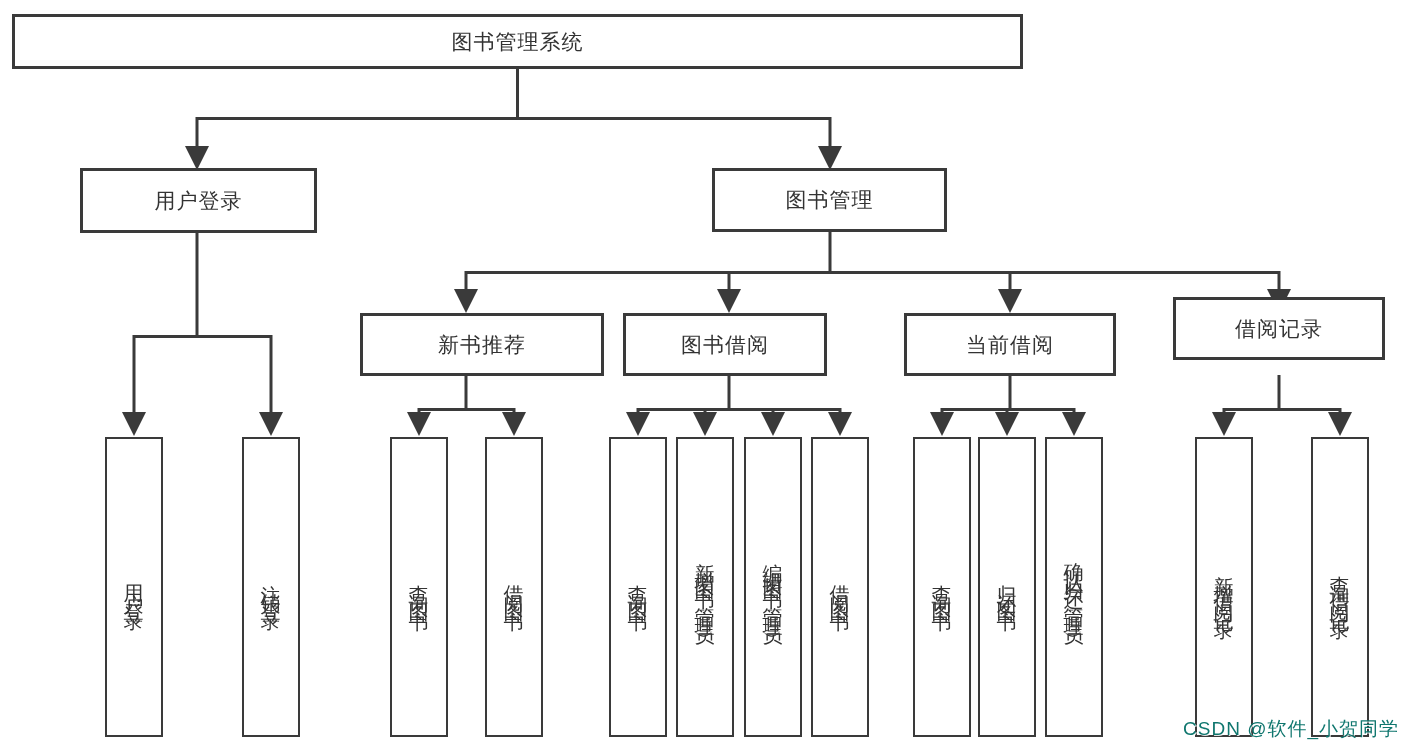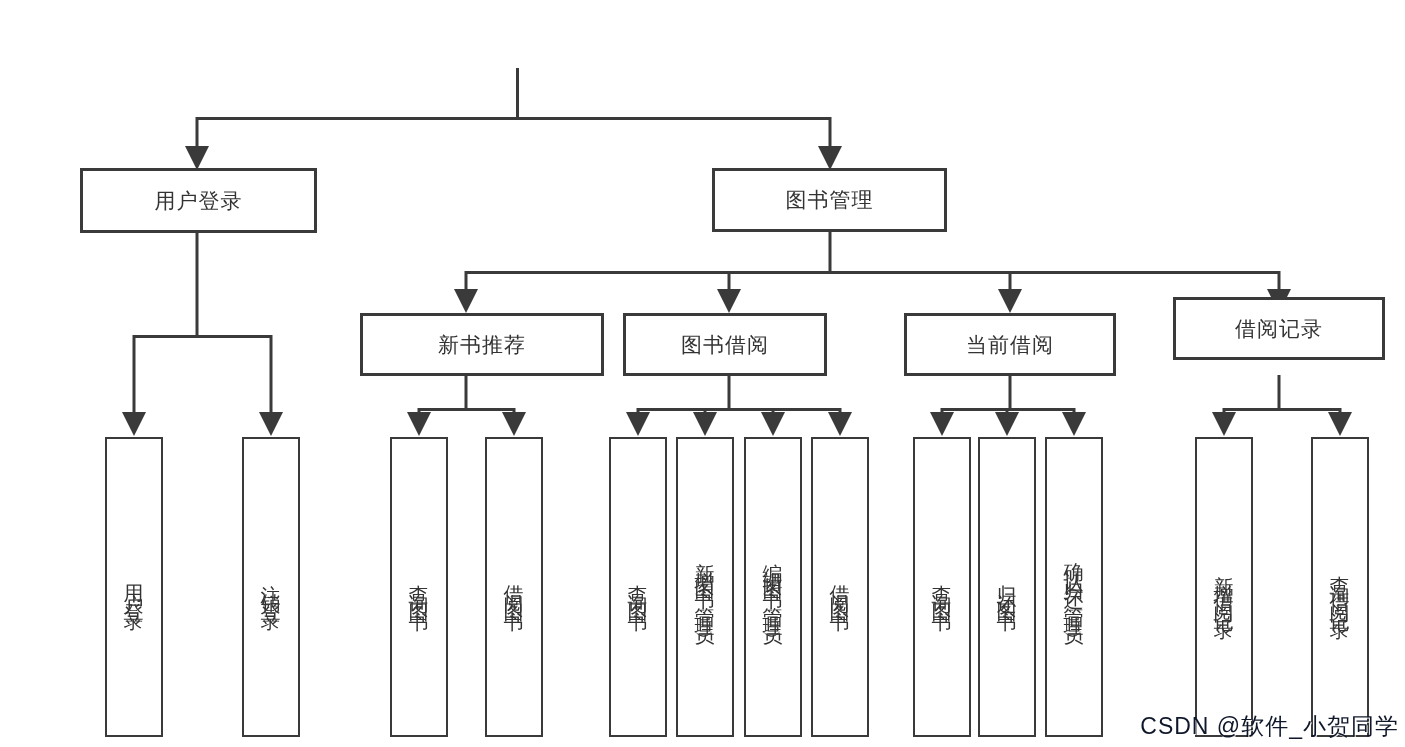--- a/index.html
+++ b/index.html
@@ -43,22 +43,22 @@
     writing-mode: vertical-rl;
     text-orientation: mixed;
     letter-spacing: 9px;
     font-size: 20px;
     line-height: 1;
   }
   .watermark {
     position: absolute;
     right: 6px;
     bottom: 5px;
-    font-size: 23px;
-    color: #0f172a;
+    font-size: 19px;
+    color: #0f766e;
     letter-spacing: 1px;
     text-shadow: 1px 1px 0 rgba(255,255,255,0.85);
     z-index: 5;
   }
 </style>
 </head>
 <body>
 
 <div class="canvas">
 
@@ -98,20 +98,23 @@
       <polygon points="761,412 785,412 773,436"></polygon>
       <polygon points="828,412 852,412 840,436"></polygon>
       <polygon points="930,412 954,412 942,436"></polygon>
       <polygon points="995,412 1019,412 1007,436"></polygon>
       <polygon points="1062,412 1086,412 1074,436"></polygon>
       <polygon points="1212,412 1236,412 1224,436"></polygon>
       <polygon points="1328,412 1352,412 1340,436"></polygon>
     </g>
   </svg>
 
+  <div class="box" style="left:12px; top:14px; width:1011px; height:55px;">
+    <span>图书管理系统</span>
+  </div>
 
   <div class="box" style="left:80px; top:168px; width:237px; height:65px;">
     <span>用户登录</span>
   </div>
   <div class="box" style="left:712px; top:168px; width:235px; height:64px;">
     <span>图书管理</span>
   </div>
 
   <div class="box" style="left:360px; top:313px; width:244px; height:63px;">
     <span>新书推荐</span>

